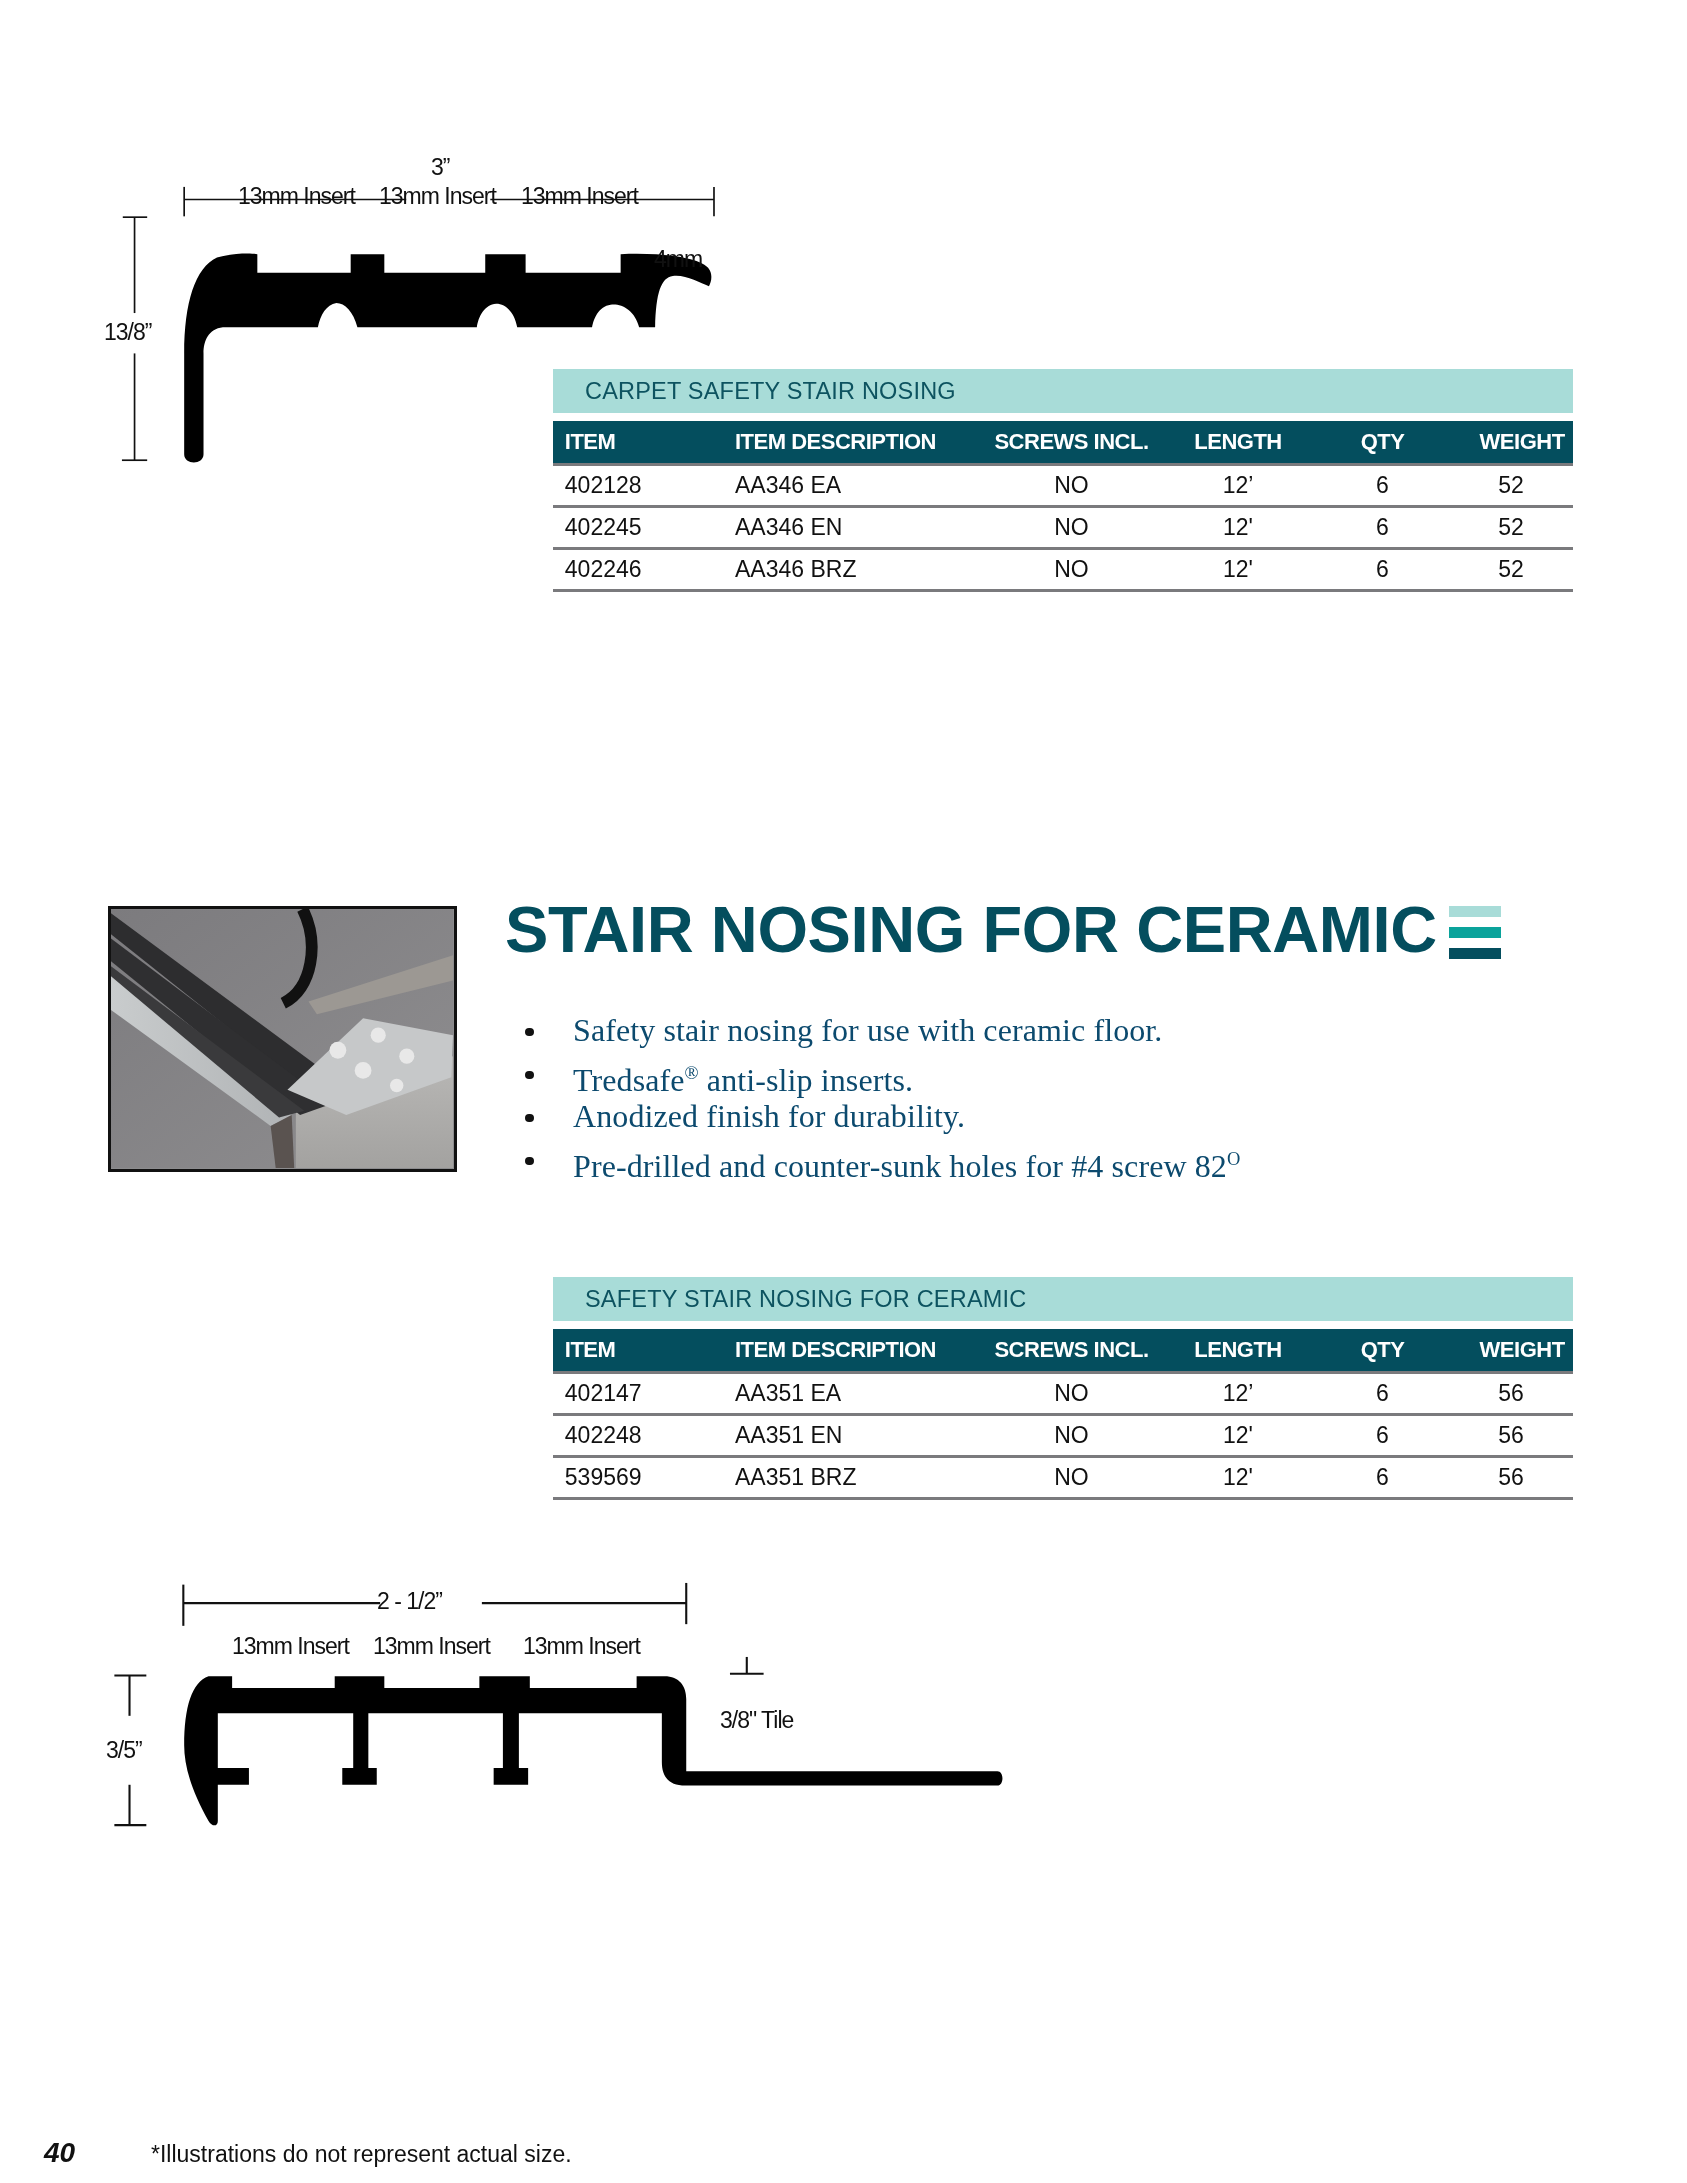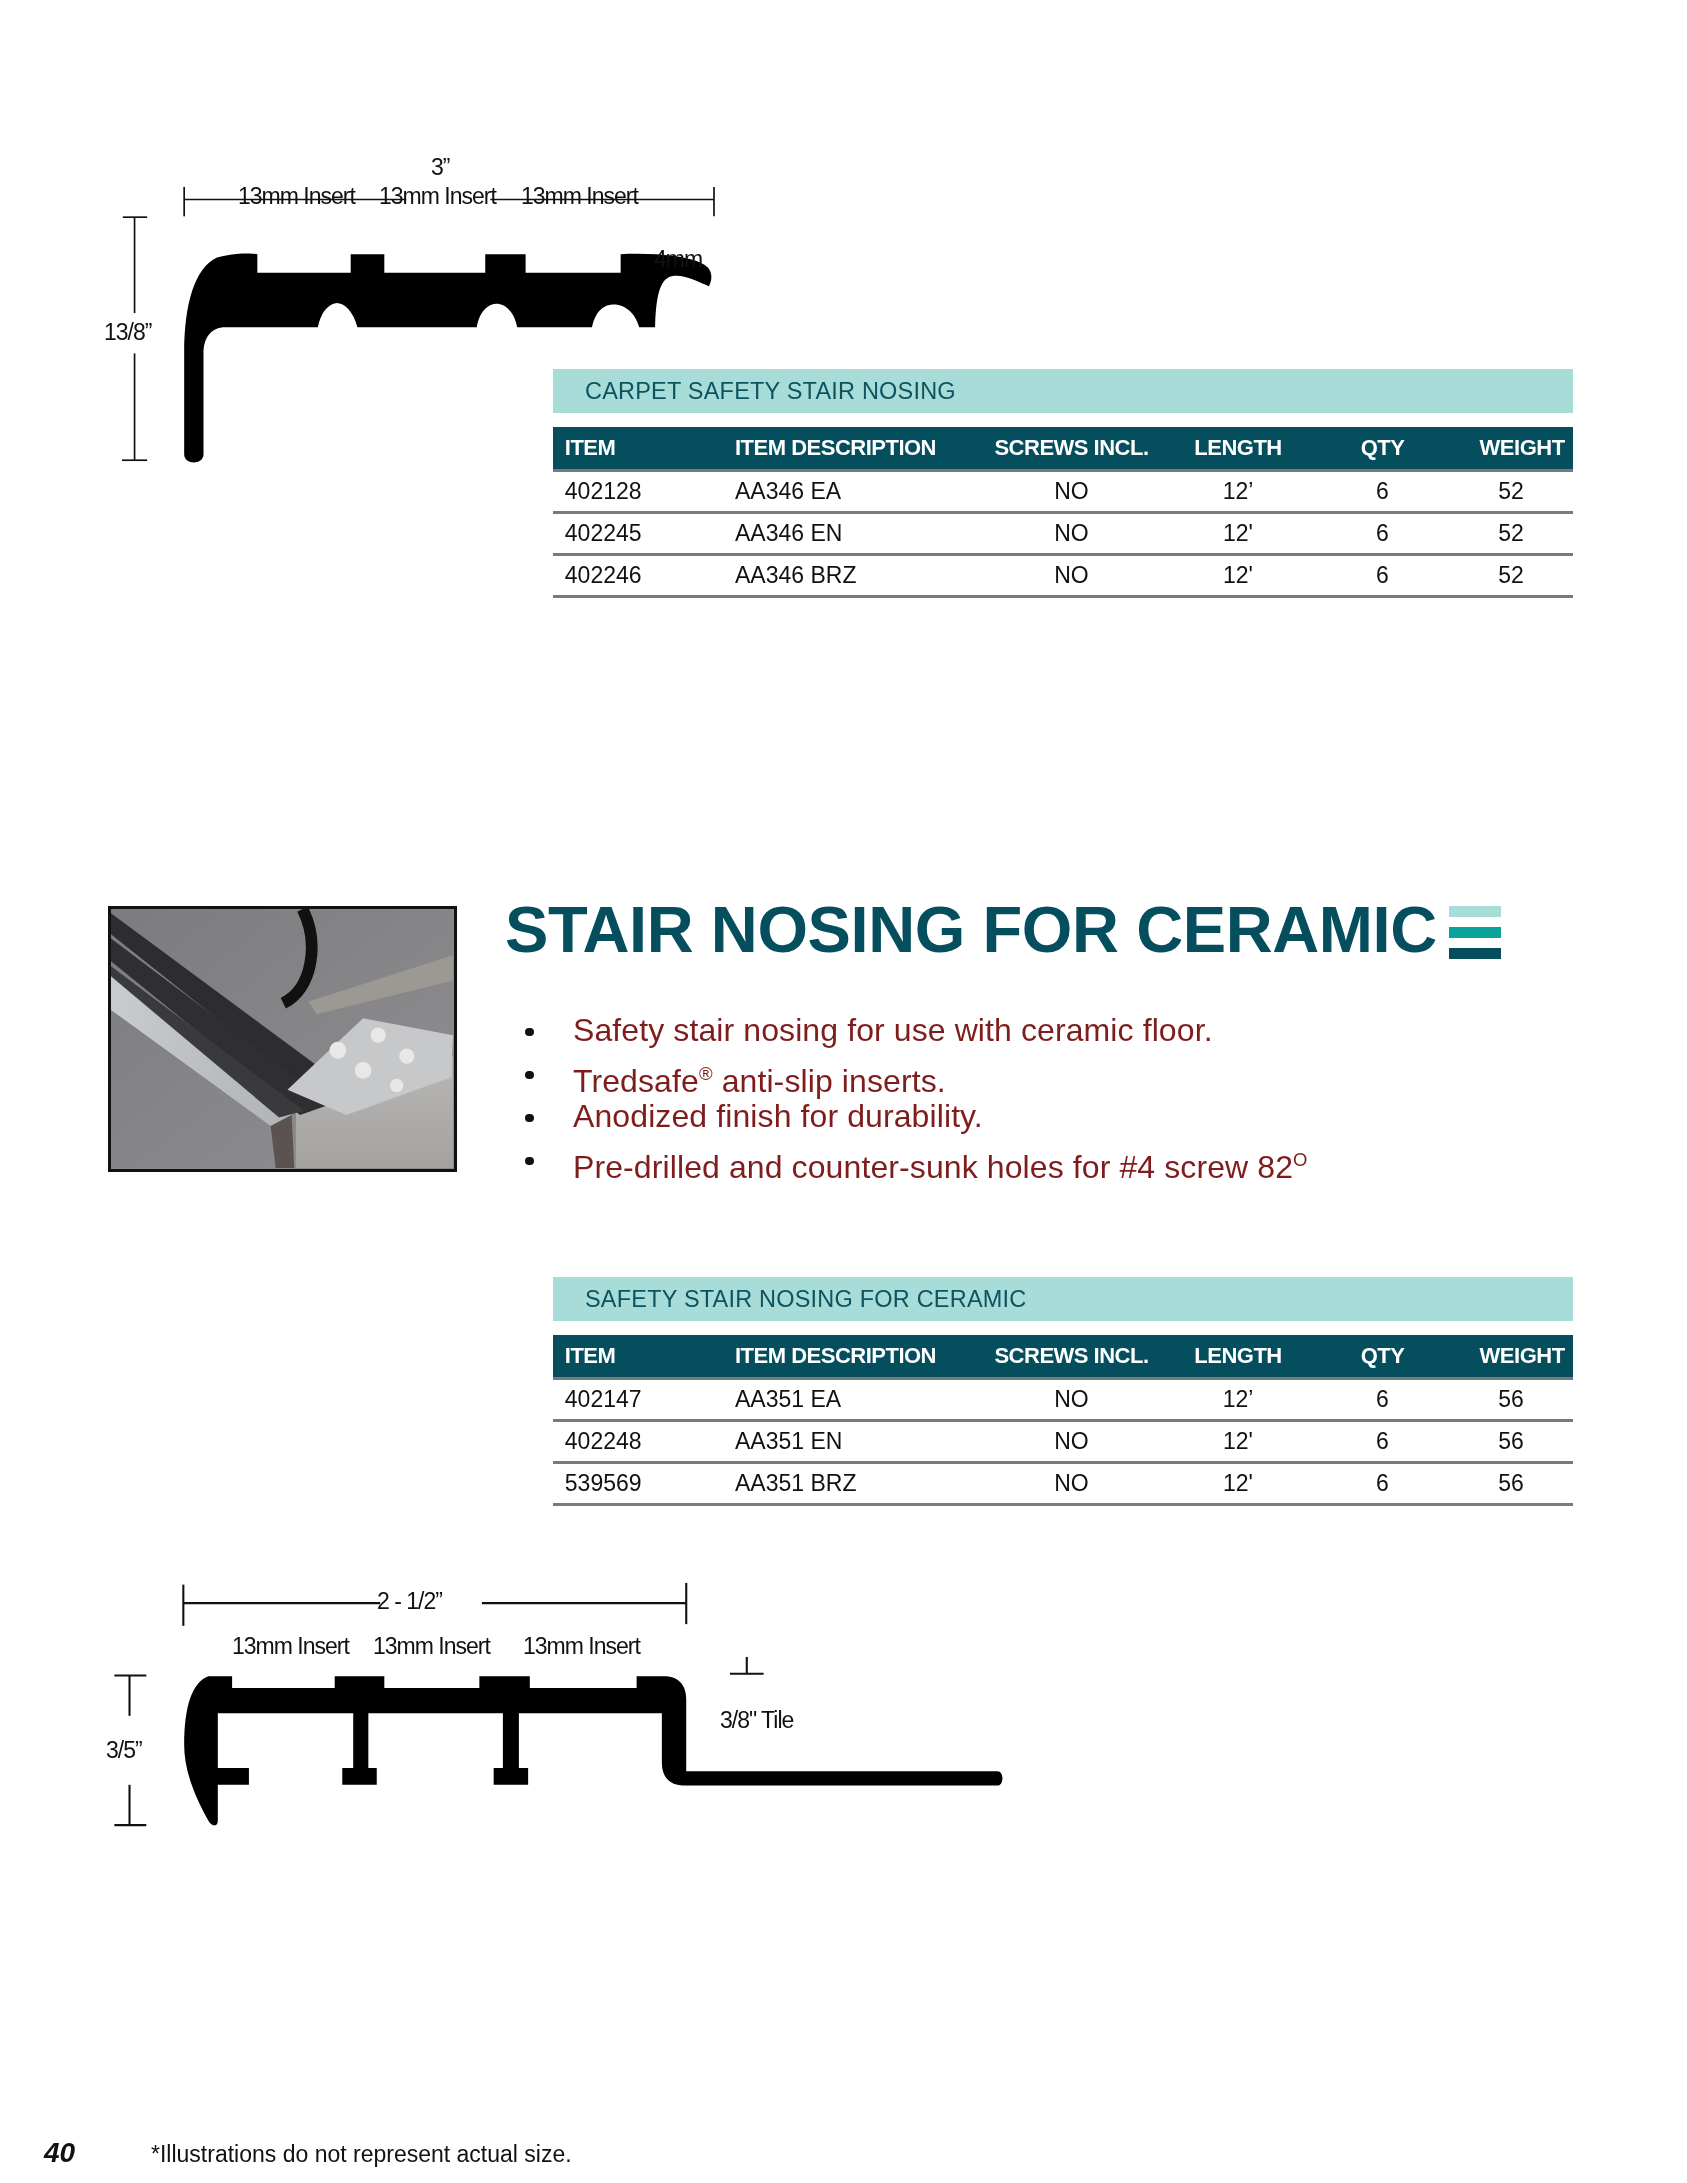--- a/index.html
+++ b/index.html
@@ -8,40 +8,40 @@
   .abs { position: absolute; }
 
   
   .diagram { position: absolute; left: 0; top: 0; }
   .dim-text { position: absolute; font-size: 23px; color: #111; letter-spacing: -1px; white-space: nowrap; line-height: 1; }
 
   
   .spec { position: absolute; left: 553px; width: 1020px; }
   .spec .band { height: 44px; background: #a8dcd8; color: #0d5360;
                 font-size: 23.5px; line-height: 44px; padding-left: 32px; box-sizing: border-box; letter-spacing: 0.2px; }
-  .spec .head { margin-top: 14px; height: 42px; background: #044e5e; border-bottom: 3.4px solid #7a7a7d;
+  .spec .head { margin-top: 8px; height: 42px; background: #044e5e; border-bottom: 3.4px solid #7a7a7d;
                 display: flex; align-items: center; color: #ffffff; font-weight: bold; font-size: 22px; letter-spacing: -0.5px; }
   .spec .row { height: 39px; border-bottom: 3.4px solid #7a7a7d; display: flex; align-items: center;
                font-size: 23px; color: #111; }
   .c { box-sizing: border-box; white-space: nowrap; }
   .c1 { width: 182px; padding-left: 11.8px; }
   .c2 { width: 248px; padding-left: 0; }
   .c3 { width: 177px; text-align: center; }
   .c4 { width: 156px; text-align: center; }
   .c5 { width: 133px; text-align: center; }
   .c6 { width: 124px; text-align: center; }
   .head .c6 { text-align: right; padding-right: 8.4px; }
 
   
   .section-title { position: absolute; left: 505px; top: 897px; font-size: 65px; font-weight: bold;
                    color: #044e5e; letter-spacing: -0.4px; line-height: 1; white-space: nowrap; }
   .menu-icon { position: absolute; left: 1449px; top: 906px; width: 52px; height: 52px; }
   .menu-icon span { position: absolute; left: 0; width: 52px; height: 11px; }
   .bullets { position: absolute; left: 521px; top: 1009px; margin: 0; padding: 0; list-style: none; }
-  .bullets li { position: relative; height: 43px; font-size: 32px; color: #7f1d1d; line-height: 43px; padding-left: 52px; white-space: nowrap; letter-spacing: 0.1px; }
+  .bullets li { position: relative; height: 43px; font-size: 32px; color: #0c4a6e; line-height: 43px; padding-left: 52px; white-space: nowrap; letter-spacing: 0.1px; font-family: Liberation Serif, serif; }
   .bullets li .dot { position: absolute; left: 4.2px; top: 18.5px; width: 8.4px; height: 8.4px; border-radius: 50%; background: #111; }
   .bullets sup { font-size: 18.5px; }
 
   
   .photo { position: absolute; left: 108px; top: 906px; width: 349px; height: 266px; box-sizing: border-box;
            border: 3.4px solid #111; overflow: hidden; background: #8c8c8e; }
 
   .page-num { position: absolute; left: 44px; top: 2124px; font-size: 28px; font-weight: bold; font-style: italic; color: #111; margin-top: 13px; }
   .footnote { position: absolute; left: 151px; top: 2141px; font-size: 23px; color: #111; }
 </style>

